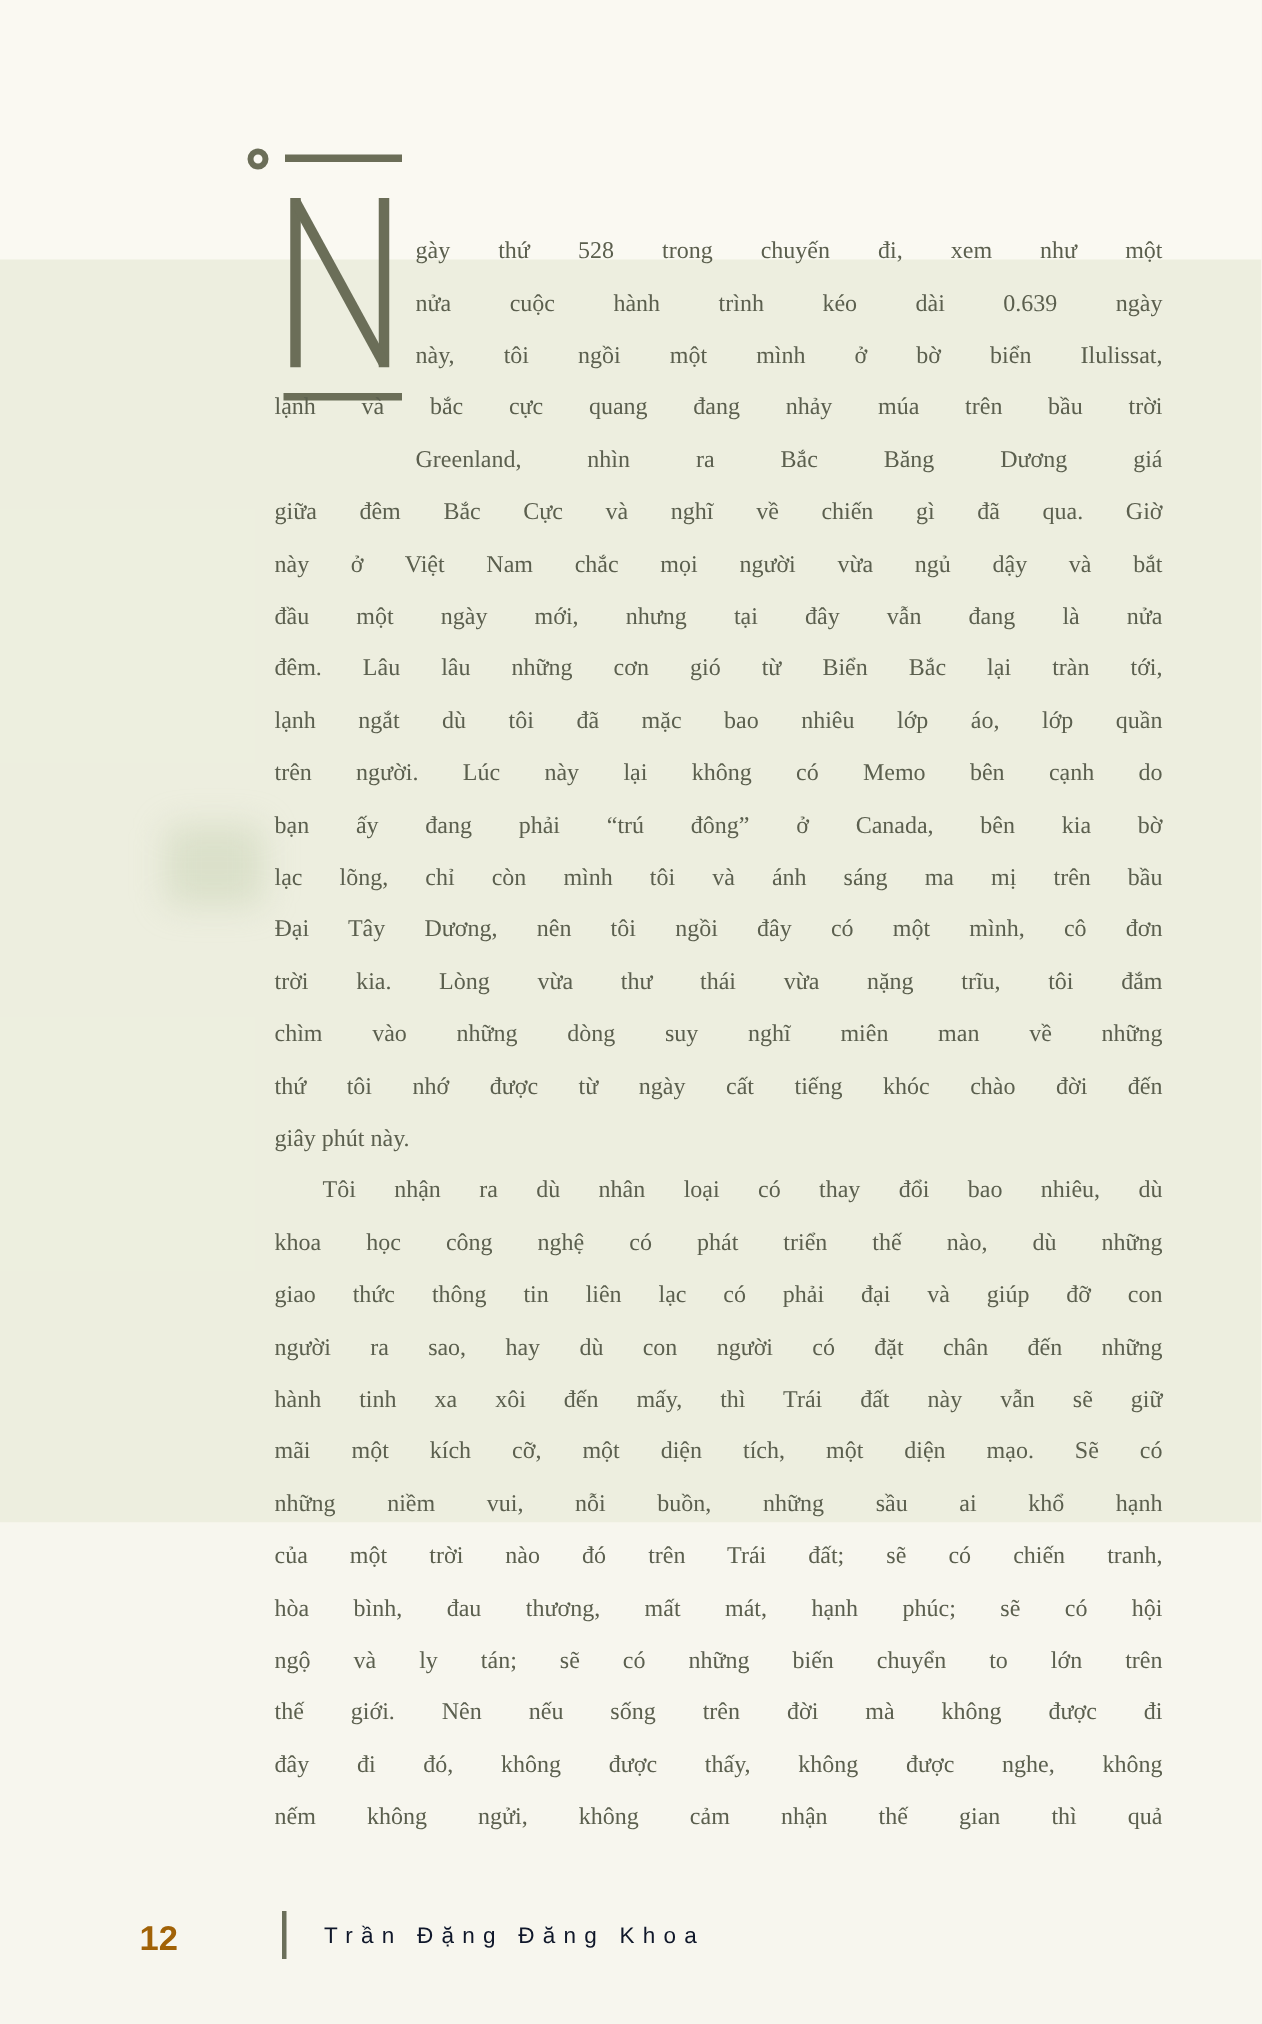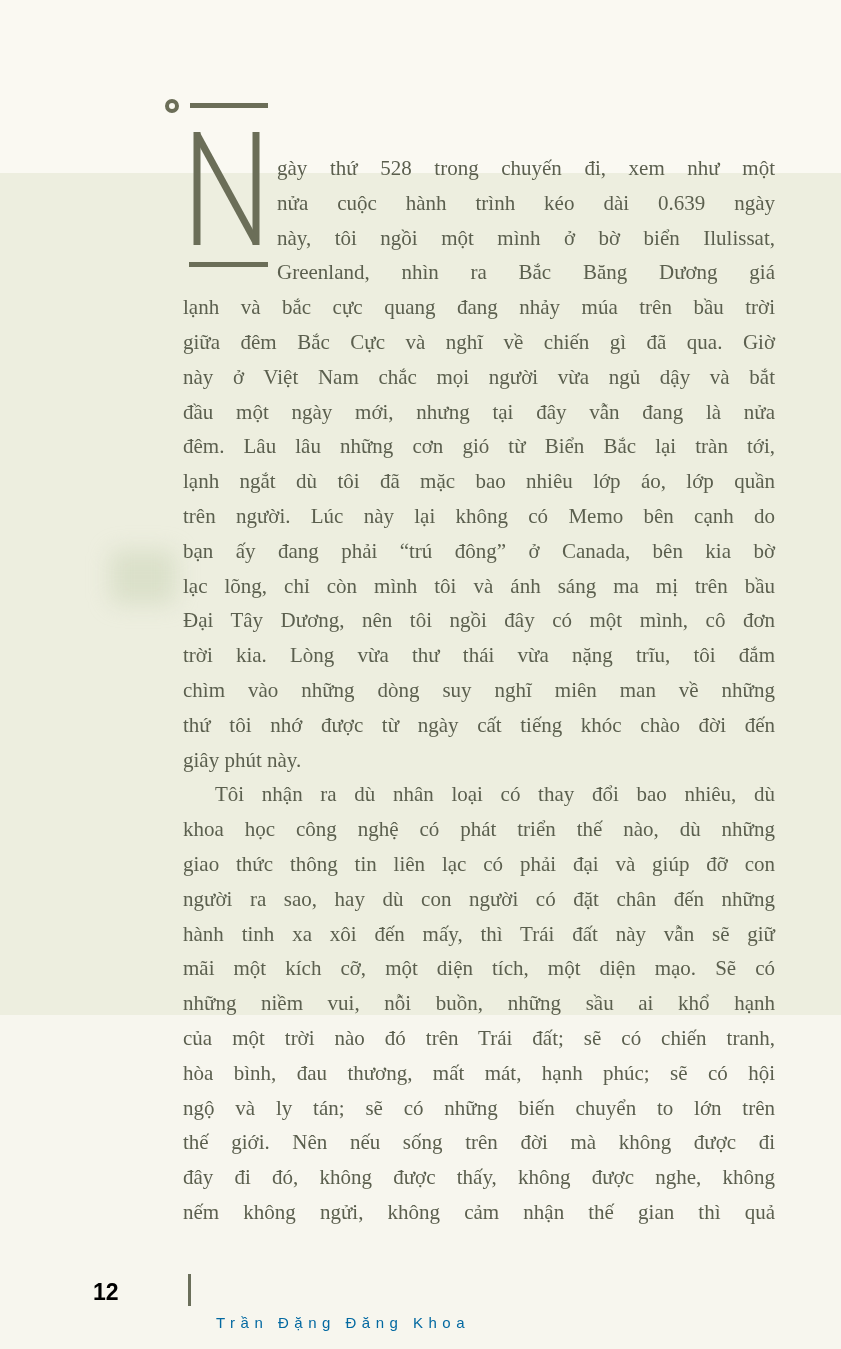--- a/index.html
+++ b/index.html
@@ -23,40 +23,39 @@
   }
   .rule-top{position:absolute;left:190px;top:103px;width:78px;height:5px;background:#6b6e58;}
   .dropcap{position:absolute;left:193px;top:132px;width:67px;height:113px;}
   .dropcap svg{display:block;}
   .visually-hidden{position:absolute;width:1px;height:1px;overflow:hidden;clip:rect(0 0 0 0);white-space:nowrap;}
   .rule-under{position:absolute;left:189px;top:262px;width:79px;height:5px;background:#6b6e58;}
 
   
   .textblock{
     position:absolute;left:183px;top:151px;width:592px;
-    font-size:21px;line-height:34.8px;color:#5b5f4e;
+    font-size:16px;line-height:34.8px;color:#5b5f4e;
   }
   .ln{text-align:justify;text-align-last:justify;height:34.8px;white-space:normal;}
   .ln.indent{margin-left:94px;}
   .ln.left{text-align:center;text-align-last:left;}
   .ln.pind{text-indent:32px;}
 
   
   .footer-number{
     position:absolute;left:93px;top:1279px;
     font-family:"Liberation Sans","DejaVu Sans",sans-serif;
-    font-weight:bold;font-size:23px;color:#000000;
+    font-weight:bold;font-size:23px;color:#a16207;
   }
   .footer-bar{position:absolute;left:188px;top:1274px;width:3px;height:32px;background:#6b6f5a;}
   .footer-author{
     position:absolute;left:216px;top:1282px;
     font-family:"Liberation Sans","DejaVu Sans",sans-serif;
-    font-size:15px;letter-spacing:5.5px;color:#0369a1;
+    font-size:15px;letter-spacing:5.5px;color:#0f172a;
     white-space:nowrap;
-    margin-top:32px;
   }
 </style>
 </head>
 <body>
 
 <div class="page">
 
   <div class="band-top"></div>
   <div class="band-mid"></div>
   <div class="band-bottom"></div>
@@ -72,22 +71,22 @@
       <line x1="63" y1="0" x2="63" y2="113" stroke="#6b6e58" stroke-width="7"></line>
       <line x1="4" y1="2.5" x2="63" y2="110.5" stroke="#6b6e58" stroke-width="7"></line>
     </svg>
   </div>
   <span class="rule-under"></span>
 
   <div class="textblock">
     <div class="ln indent">gày thứ 528 trong chuyến đi, xem như một</div>
     <div class="ln indent">nửa cuộc hành trình kéo dài 0.639 ngày</div>
     <div class="ln indent">này, tôi ngồi một mình ở bờ biển Ilulissat,</div>
+    <div class="ln">lạnh và bắc cực quang đang nhảy múa trên bầu trời</div>
     <div class="ln indent">Greenland, nhìn ra Bắc Băng Dương giá</div>
-    <div class="ln">lạnh và bắc cực quang đang nhảy múa trên bầu trời</div>
     <div class="ln">giữa đêm Bắc Cực và nghĩ về chiến gì đã qua. Giờ</div>
     <div class="ln">này ở Việt Nam chắc mọi người vừa ngủ dậy và bắt</div>
     <div class="ln">đầu một ngày mới, nhưng tại đây vẫn đang là nửa</div>
     <div class="ln">đêm. Lâu lâu những cơn gió từ Biển Bắc lại tràn tới,</div>
     <div class="ln">lạnh ngắt dù tôi đã mặc bao nhiêu lớp áo, lớp quần</div>
     <div class="ln">trên người. Lúc này lại không có Memo bên cạnh do</div>
     <div class="ln">bạn ấy đang phải “trú đông” ở Canada, bên kia bờ</div>
     <div class="ln">lạc lõng, chỉ còn mình tôi và ánh sáng ma mị trên bầu</div>
     <div class="ln">Đại Tây Dương, nên tôi ngồi đây có một mình, cô đơn</div>
     <div class="ln">trời kia. Lòng vừa thư thái vừa nặng trĩu, tôi đắm</div>

